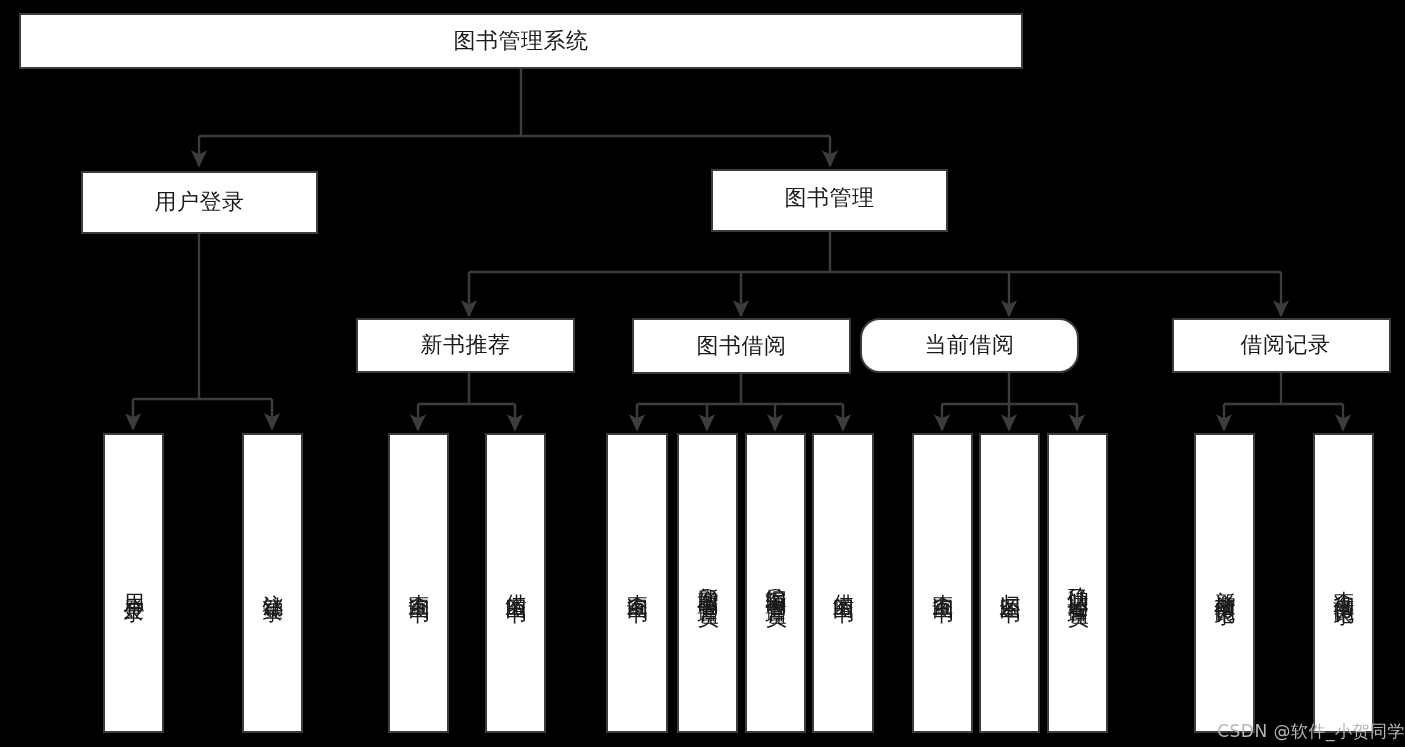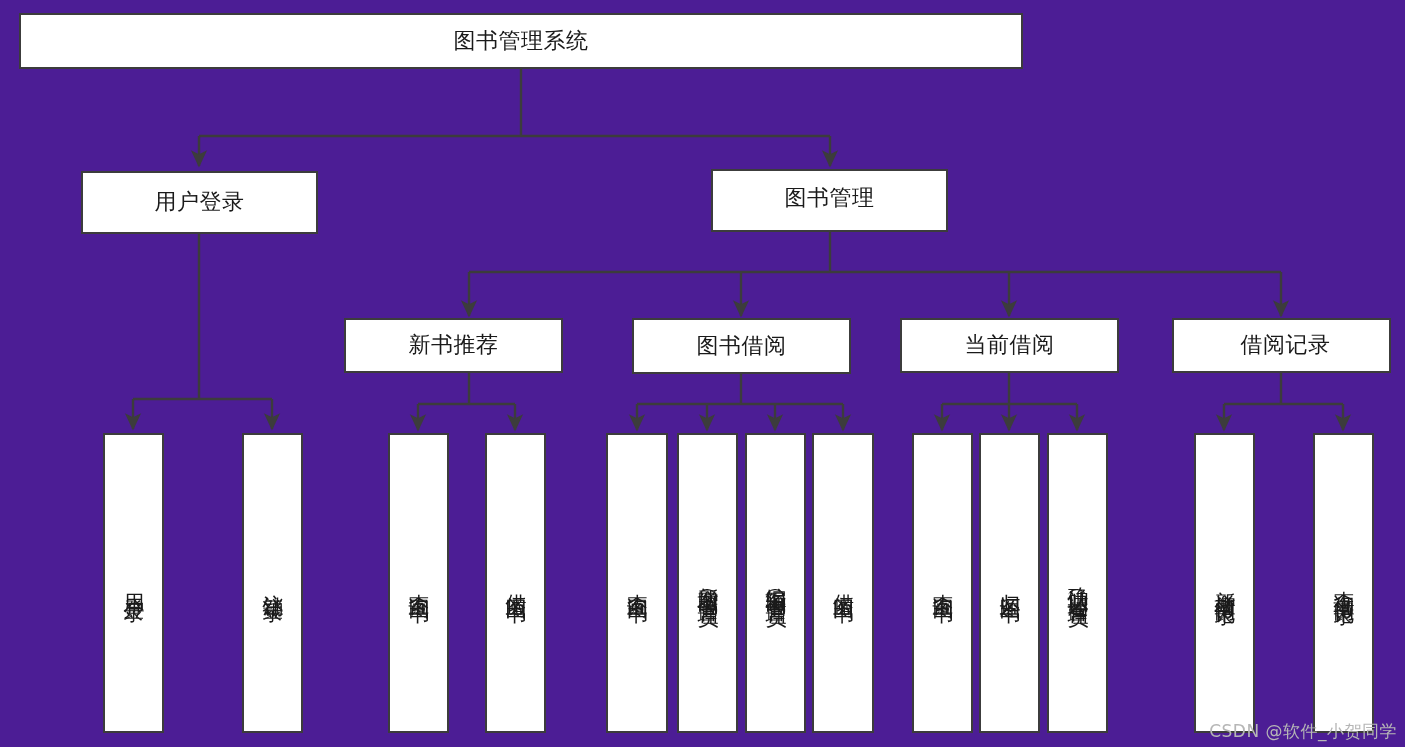--- a/index.html
+++ b/index.html
@@ -10,21 +10,21 @@
   body {
     width: 1405px;
     height: 747px;
     font-family: "DejaVu Sans", "Liberation Sans", sans-serif;
     overflow: hidden;
   }
   #diagram-root {
     position: relative;
     width: 1405px;
     height: 747px;
-    background: #4c1d95;
+    background: #000000;
   }
   svg.diagram-canvas {
     position: absolute;
     left: 0;
     top: 0;
     width: 1405px;
     height: 747px;
     display: block;
   }
   .node-box {
@@ -53,21 +53,21 @@
   }
   .vert .node-label {
     writing-mode: vertical-rl;
     text-orientation: upright;
     font-size: 21px;
     letter-spacing: 3px;
     line-height: 1;
   }
   .watermark {
     position: absolute;
-    right: 8px;
+    right: 0;
     bottom: 4px;
     font-size: 17px;
     color: #b6b6b6;
     white-space: nowrap;
     letter-spacing: 0.5px;
     font-family: "DejaVu Sans", "Liberation Sans", sans-serif;
   }
 </style>
 </head>
 <body>
@@ -129,29 +129,29 @@
   </div>
 
   <div class="node-box horiz" style="left:81px; top:171px; width:237px; height:63px;">
     <span class="node-label">用户登录</span>
   </div>
 
   <div class="node-box horiz" style="left:711px; top:169px; width:237px; height:63px;font-family:Liberation Mono, monospace;">
     <span class="node-label">图书管理</span>
   </div>
 
-  <div class="node-box horiz" style="left:344px; top:318px; width:219px; height:55px;">
+  <div class="node-box horiz" style="left:356px; top:318px; width:219px; height:55px;">
     <span class="node-label">新书推荐</span>
   </div>
 
   <div class="node-box horiz" style="left:632px; top:318px; width:219px; height:56px;">
     <span class="node-label">图书借阅</span>
   </div>
 
-  <div class="node-box horiz" style="left:900px; top:318px; width:219px; height:55px;">
+  <div class="node-box horiz" style="left:860px; top:318px; width:219px; height:55px;border-radius:20px;">
     <span class="node-label">当前借阅</span>
   </div>
 
   <div class="node-box horiz" style="left:1172px; top:318px; width:219px; height:55px;padding-left:8px;">
     <span class="node-label">借阅记录</span>
   </div>
 
   <div class="node-box vert" style="left:103px; top:433px; width:61px; height:300px;">
     <span class="node-label">用户登录</span>
   </div>

